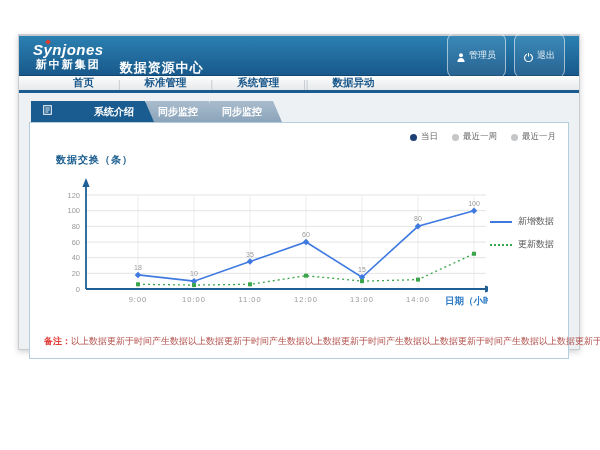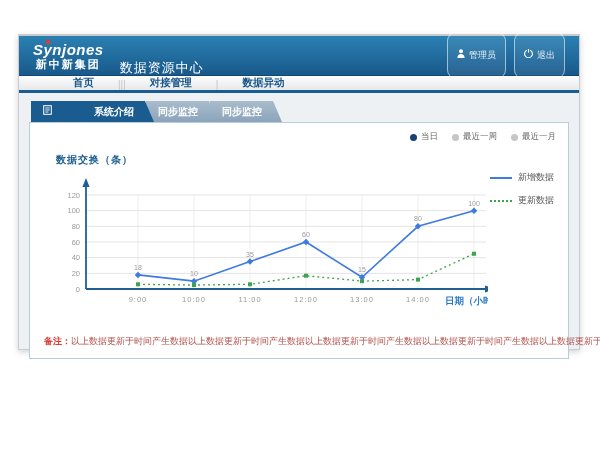--- a/index.html
+++ b/index.html
@@ -18,24 +18,24 @@
   
   .header {
     height:40px; background:linear-gradient(#2b80b2,#19598b);
     border-bottom:1px solid #11466e;
     display:flex; align-items:center; padding:0 14px; color:#fff;
   }
   .brand { position:relative; text-align:center; margin-right:16px; line-height:1; }
   .brand-name { font-size:15px; font-weight:bold; font-style:italic; letter-spacing:.5px; display:block; }
   .brand-dot { position:absolute; left:13px; top:-2px; width:4px; height:4px; background:#e23c2e; transform:rotate(45deg); }
   .brand-sub { font-size:11px; font-weight:bold; letter-spacing:2px; display:block; margin-top:2px; }
-  .app-title { font-size:13px; font-weight:normal; letter-spacing:1px; margin-top:24px; }
+  .app-title { font-size:13px; font-weight:bold; letter-spacing:1px; margin-top:24px; }
   .header-spacer { flex:1; }
   .hdr-btn {
-    display:inline-flex; align-items:flex-start; gap:4px;
+    display:inline-flex; align-items:flex-end; gap:4px;
     font-size:9px; color:#eaf2f8; padding:16px 9px; margin-left:8px;
     border:1px solid rgba(255,255,255,.55); border-radius:9px;
     background:rgba(255,255,255,.07); cursor:pointer; white-space:nowrap;
   }
   .hdr-btn svg { display:block; }
   
   .navbar {
     height:30px; background:linear-gradient(#fdfdfd,#e6e8ea);
     border-bottom:3px solid #1a5c8f;
     display:flex; align-items:flex-end; padding-left:30px;
@@ -57,21 +57,21 @@
     flex:1; background:#ffffff; border:1px solid #b5cede; position:relative;
     padding:10px 14px;
   }
   
   .filters { position:absolute; top:8px; right:12px; display:flex; align-items:flex-end; gap:14px; }
   .filter { display:flex; align-items:center; gap:4px; font-size:8.5px; color:#666; cursor:pointer; }
   .filter .dot { width:7px; height:7px; border-radius:50%; background:#c4c6c8; }
   .filter.selected .dot { background:#1d3f72; }
   .ylabel { margin:20px 0 4px 12px; font-size:10px; font-weight:bold; color:#1b5e8f; letter-spacing:1px; }
   .chart-row { display:flex; align-items:flex-start; }
-  .legend { margin-left:2px; display:flex; flex-direction:column; gap:10px; }
+  .legend { margin-left:2px; margin-top:44px; display:flex; flex-direction:column; gap:10px; }
   .legend-item { display:flex; align-items:center; gap:6px; font-size:9px; color:#555; cursor:pointer; white-space:nowrap; }
   .legend-line { width:22px; height:0; border-top:2px solid #3f7ae0; }
   .legend-line.dotted { border-top:2px dotted #3aa54a; }
   .note { margin-top:16px; font-size:9px; line-height:1.4; color:#b2504b; white-space:nowrap; }
   .note b { color:#e03b34; }
 </style>
 </head>
 <body>
 
 <div class="window">
@@ -101,23 +101,24 @@
             <line x1="4.5" y1="0" x2="4.5" y2="3.6" stroke="#fff" stroke-width="1.1"></line>
           </svg>
       </span>
       <span>退出</span>
     </span>
   </div>
 
   <div class="navbar">
     <span class="nav-item">首页</span>
     <span class="nav-sep">|</span>
-    <span class="nav-sep">|</span>
-    <span class="nav-sep">|</span>
-    <span class="nav-item">对接管理</span>
+    <span class="nav-item">标准管理</span>
+    <span class="nav-sep">|</span>
+    <span class="nav-item">系统管理</span>
+    <span class="nav-sep">|</span>
     <span class="nav-sep">|</span>
     <span class="nav-item">数据异动</span>
   </div>
 
   <div class="content">
     <div class="tabs">
       <span class="tab active">
         <span>
           <svg width="9" height="10" viewBox="0 0 9 10">
               <rect x="0.7" y="0.7" width="7.6" height="8.6" fill="none" stroke="#fff" stroke-width="1"></rect>

